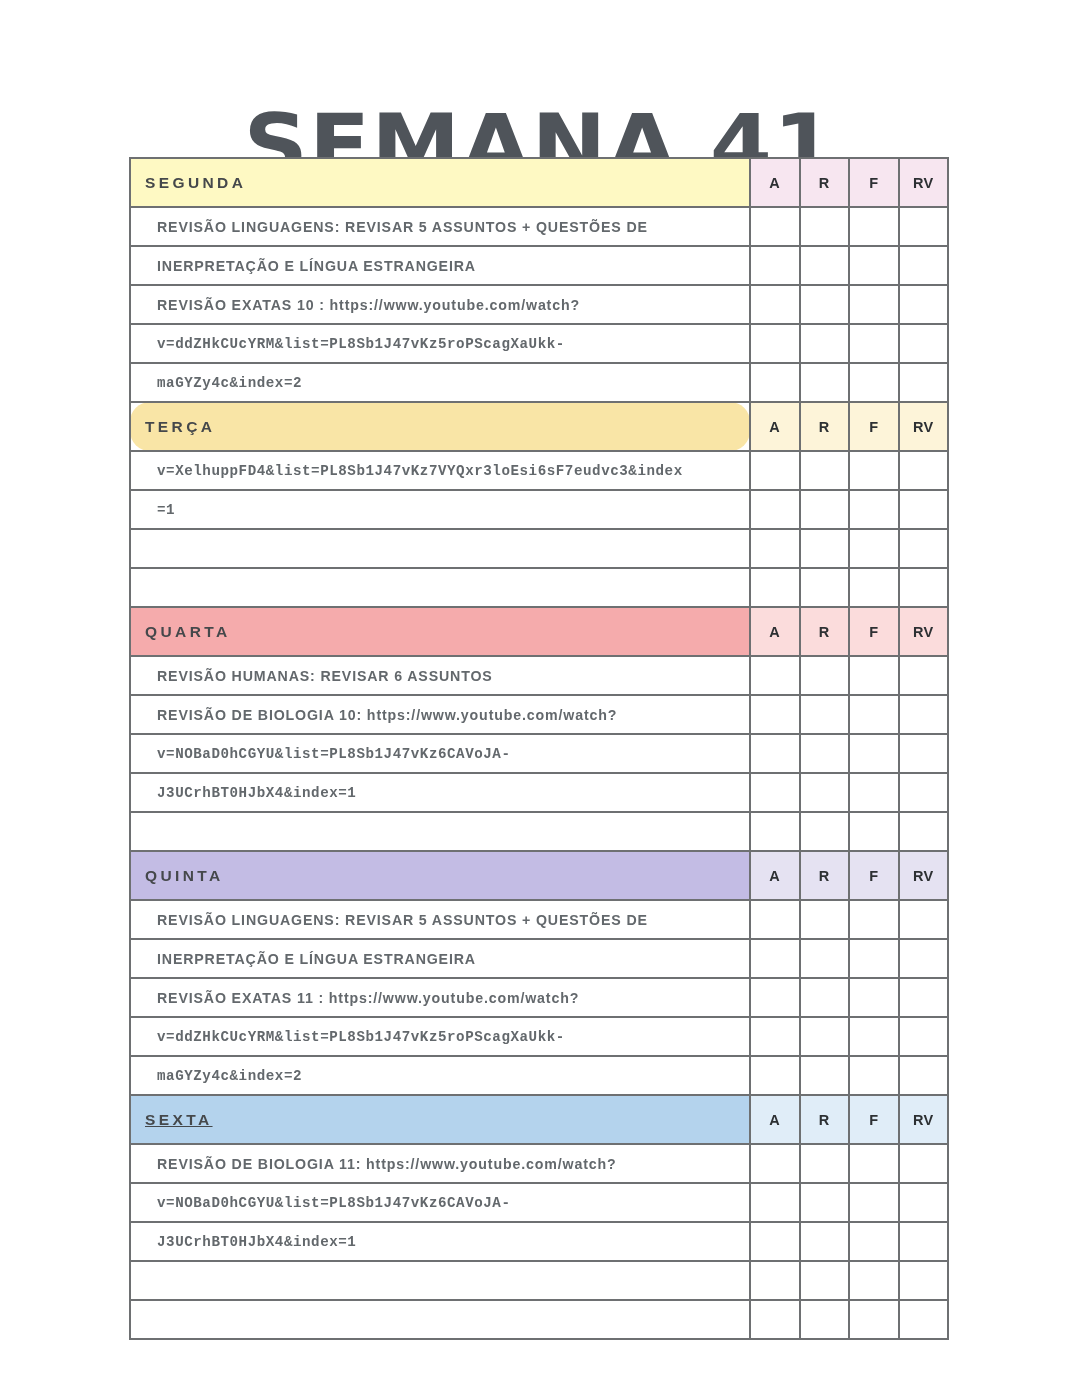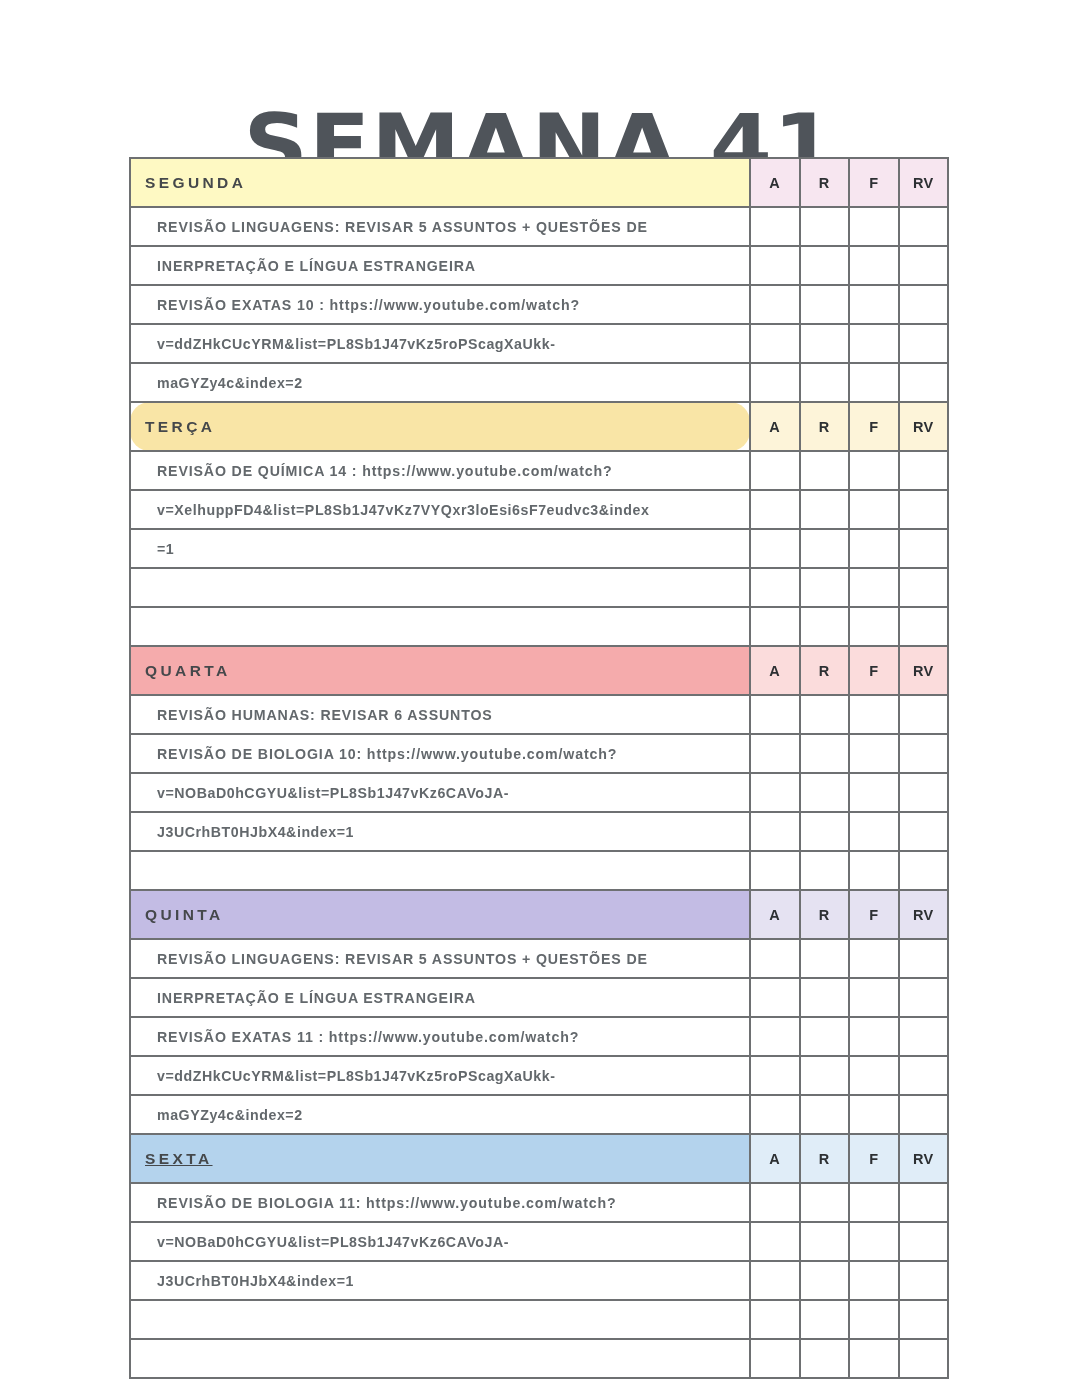--- a/index.html
+++ b/index.html
@@ -95,20 +95,21 @@
     padding-left: 26px;
     font-size: 14.2px;
     font-weight: 700;
     letter-spacing: 0.85px;
     color: #63686c;
     white-space: nowrap;
     overflow: hidden;
   }
   td.task-text.url {
     letter-spacing: 0.55px;
+    font-family: Liberation Mono, monospace;
   }
   td.check-cell {
     background: #ffffff;
   }
 
   
   .theme-segunda .day-name { background: #fef9c3; }
   .theme-segunda .col-head { background: #f7e6f0; }
 
   .theme-terca .day-name { background: #f9e5a6; border-radius: 20px; }
@@ -184,27 +185,20 @@
           <td class="check-cell"></td>
         </tr>
         <tr class="day-header theme-terca">
           <td class="day-name">TERÇA</td>
           <td class="col-head">A</td>
           <td class="col-head">R</td>
           <td class="col-head">F</td>
           <td class="col-head">RV</td>
         </tr>
         <tr class="task-row">
-          <td class="task-text">REVISÃO DE QUÍMICA 14 : https://www.youtube.com/watch?</td>
-          <td class="check-cell"></td>
-          <td class="check-cell"></td>
-          <td class="check-cell"></td>
-          <td class="check-cell"></td>
-        </tr>
-        <tr class="task-row">
           <td class="task-text url">v=XelhuppFD4&amp;list=PL8Sb1J47vKz7VYQxr3loEsi6sF7eudvc3&amp;index</td>
           <td class="check-cell"></td>
           <td class="check-cell"></td>
           <td class="check-cell"></td>
           <td class="check-cell"></td>
         </tr>
         <tr class="task-row">
           <td class="task-text url">=1</td>
           <td class="check-cell"></td>
           <td class="check-cell"></td>

